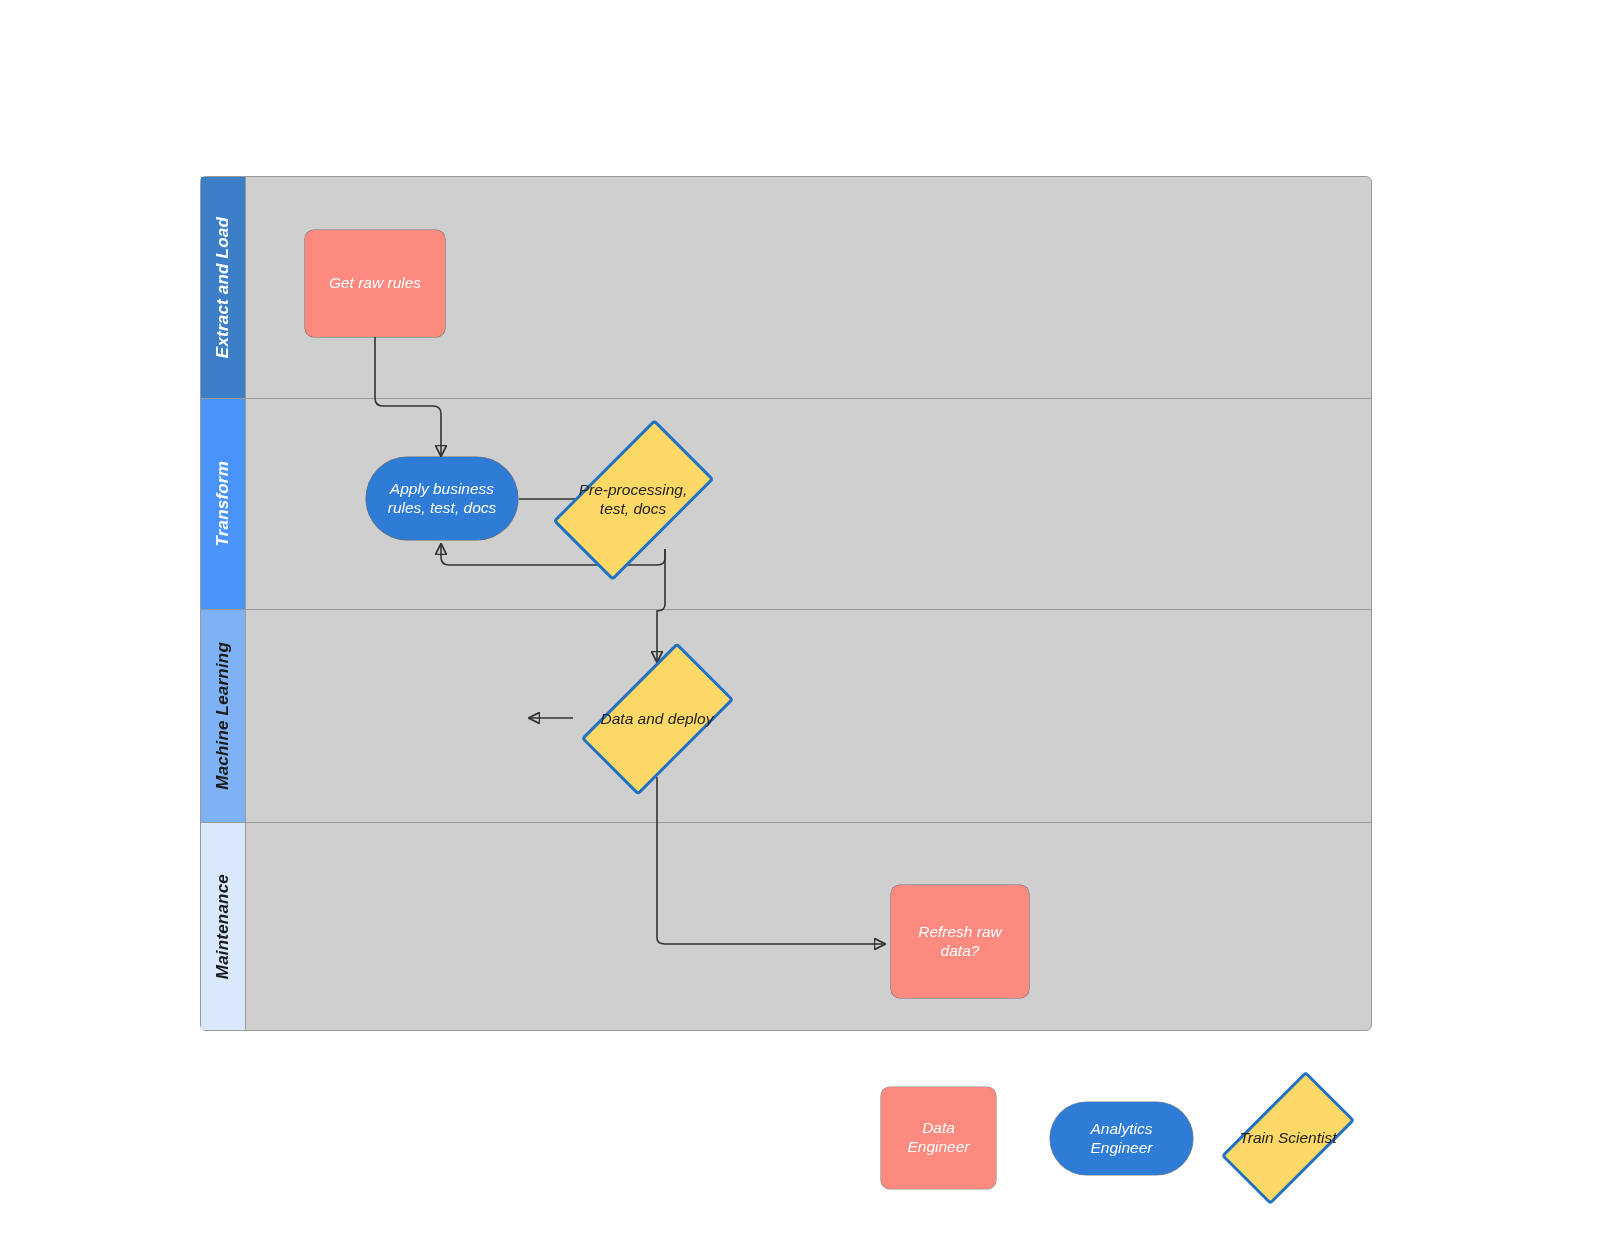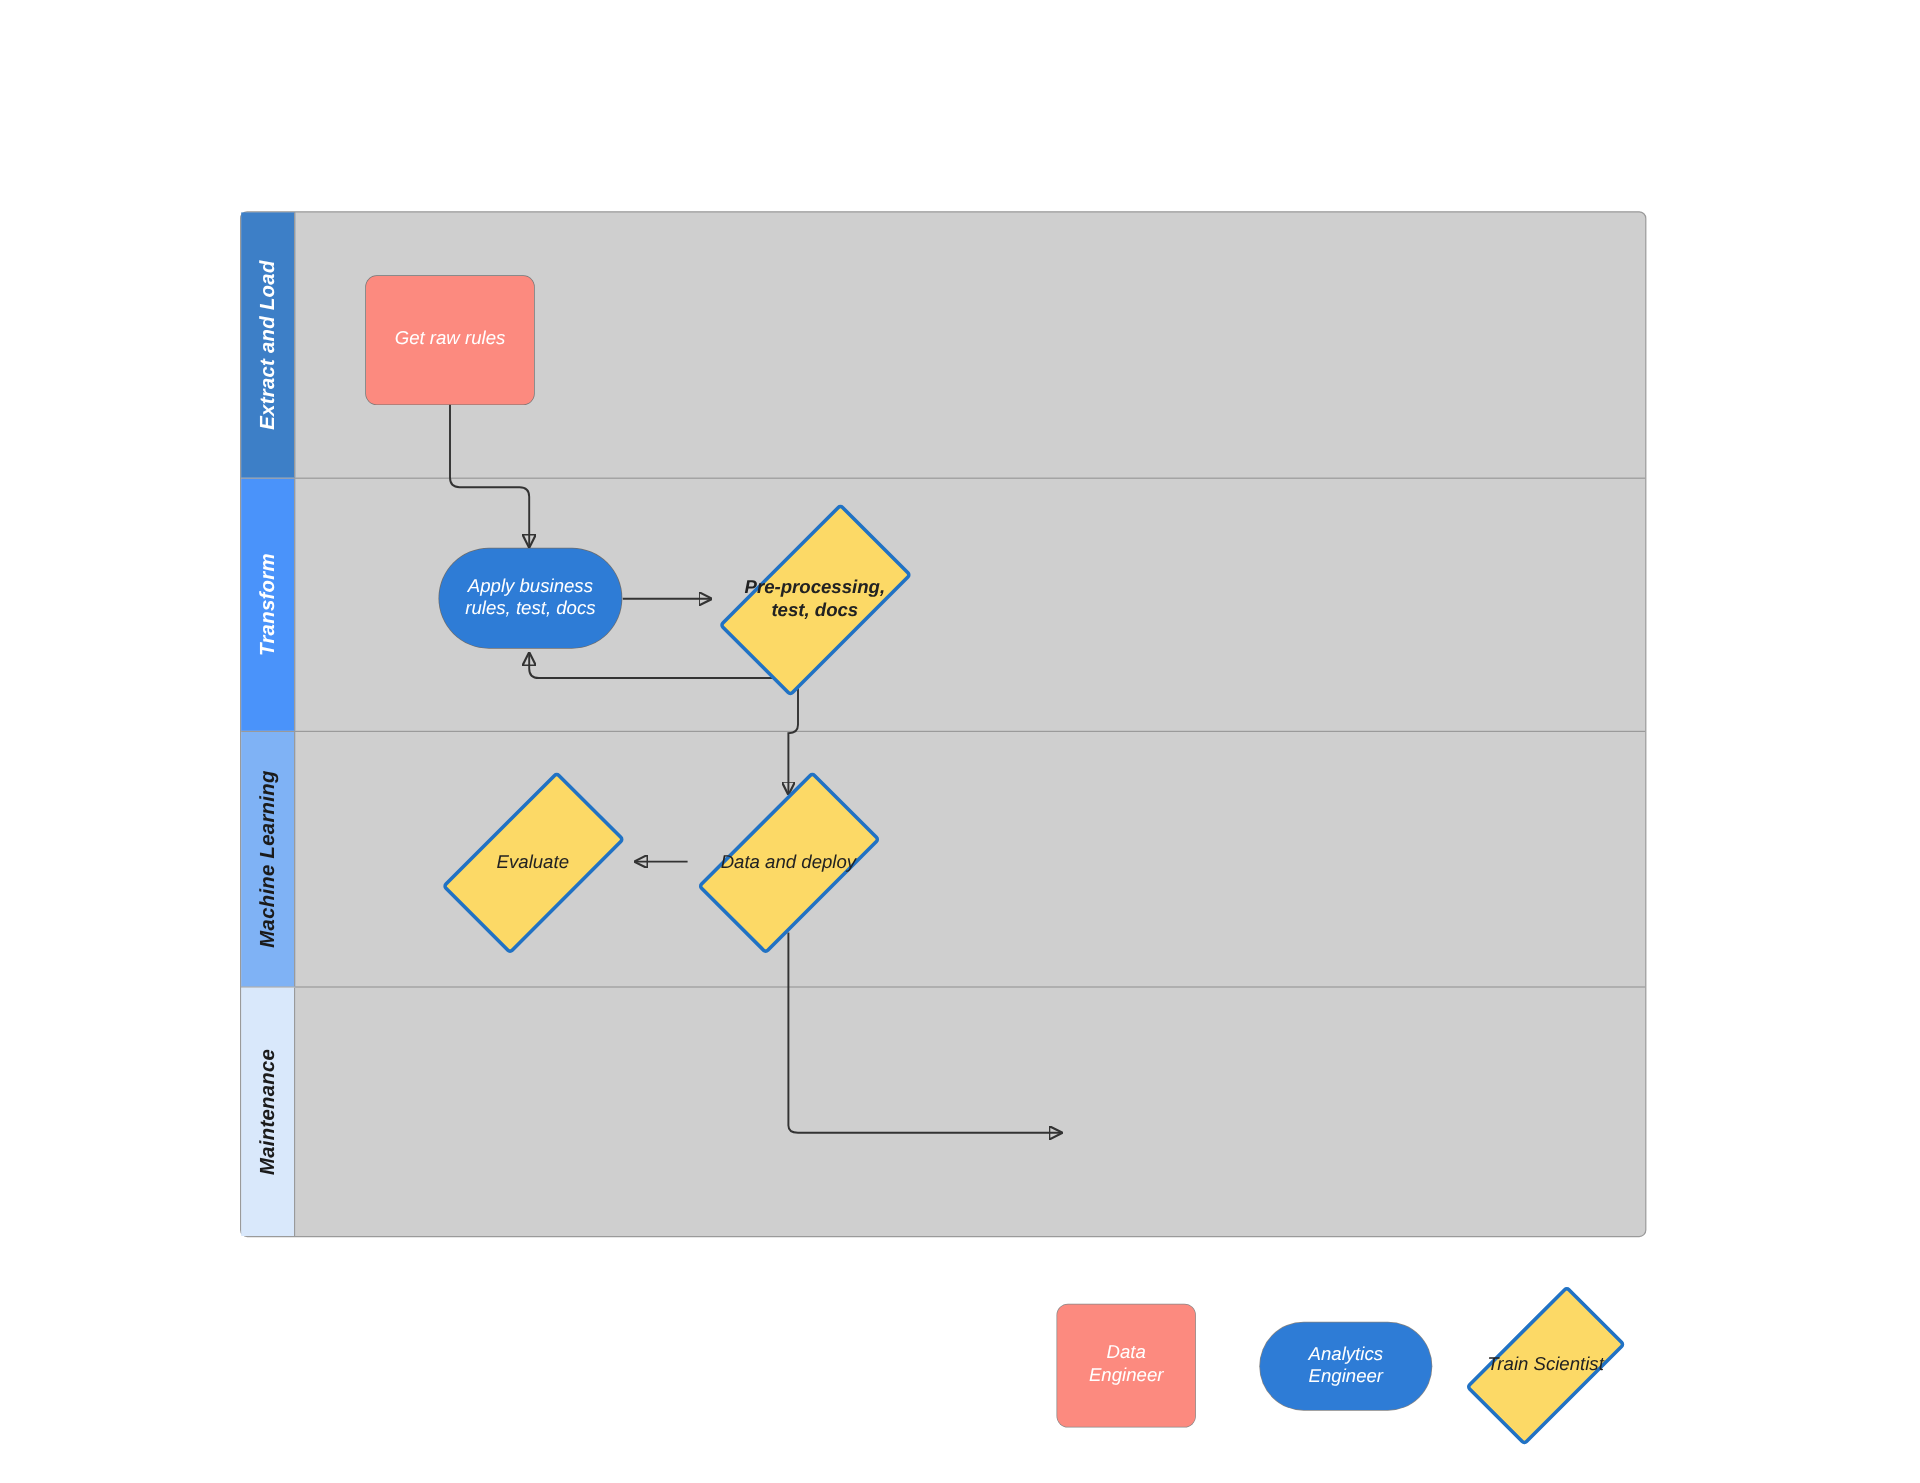--- a/index.html
+++ b/index.html
@@ -133,35 +133,34 @@
   </svg>
 
   <div class="node shape-process" style="left:305px;top:230px;width:140px;height:107px;">
     <span class="node-label">Get raw rules</span>
   </div>
 
   <div class="node shape-stadium" style="left:366px;top:457px;width:152px;height:83px;">
     <span class="node-label">Apply business rules, test, docs</span>
   </div>
 
-  <div class="dia-wrap" style="left:584px;top:441px;width:190px;height:118px;font-weight:bold;">
+  <div class="dia-wrap" style="left:538px;top:441px;width:190px;height:118px;">
     <div class="dia-inner" style="left:52.5px;top:-13px;width:85px;height:144px;"></div>
     <span class="dia-text wrap" style="max-width:130px;">Pre-processing, test, docs</span>
   </div>
 
-  <div class="dia-wrap" style="left:358px;top:660px;width:172px;height:118px;">
-    <div class="dia-inner" style="left:45.5px;top:-9px;width:81px;height:136px;"></div>
-    <span class="dia-text">Evaluate</span>
-  </div>
 
   <div class="dia-wrap" style="left:570px;top:660px;width:174px;height:118px;">
     <div class="dia-inner" style="left:46.5px;top:-9px;width:81px;height:136px;"></div>
     <span class="dia-text">Data and deploy</span>
   </div>
 
+  <div class="node shape-process" style="left:891px;top:885px;width:138px;height:113px;">
+    <span class="node-label">Refresh raw data?</span>
+  </div>
 
 
 
   <div class="legend">
 
     <div class="node shape-process" style="left:881px;top:1087px;width:115px;height:102px;">
       <span class="node-label">Data Engineer</span>
     </div>
 
     <div class="node shape-stadium" style="left:1050px;top:1102px;width:143px;height:73px;">

